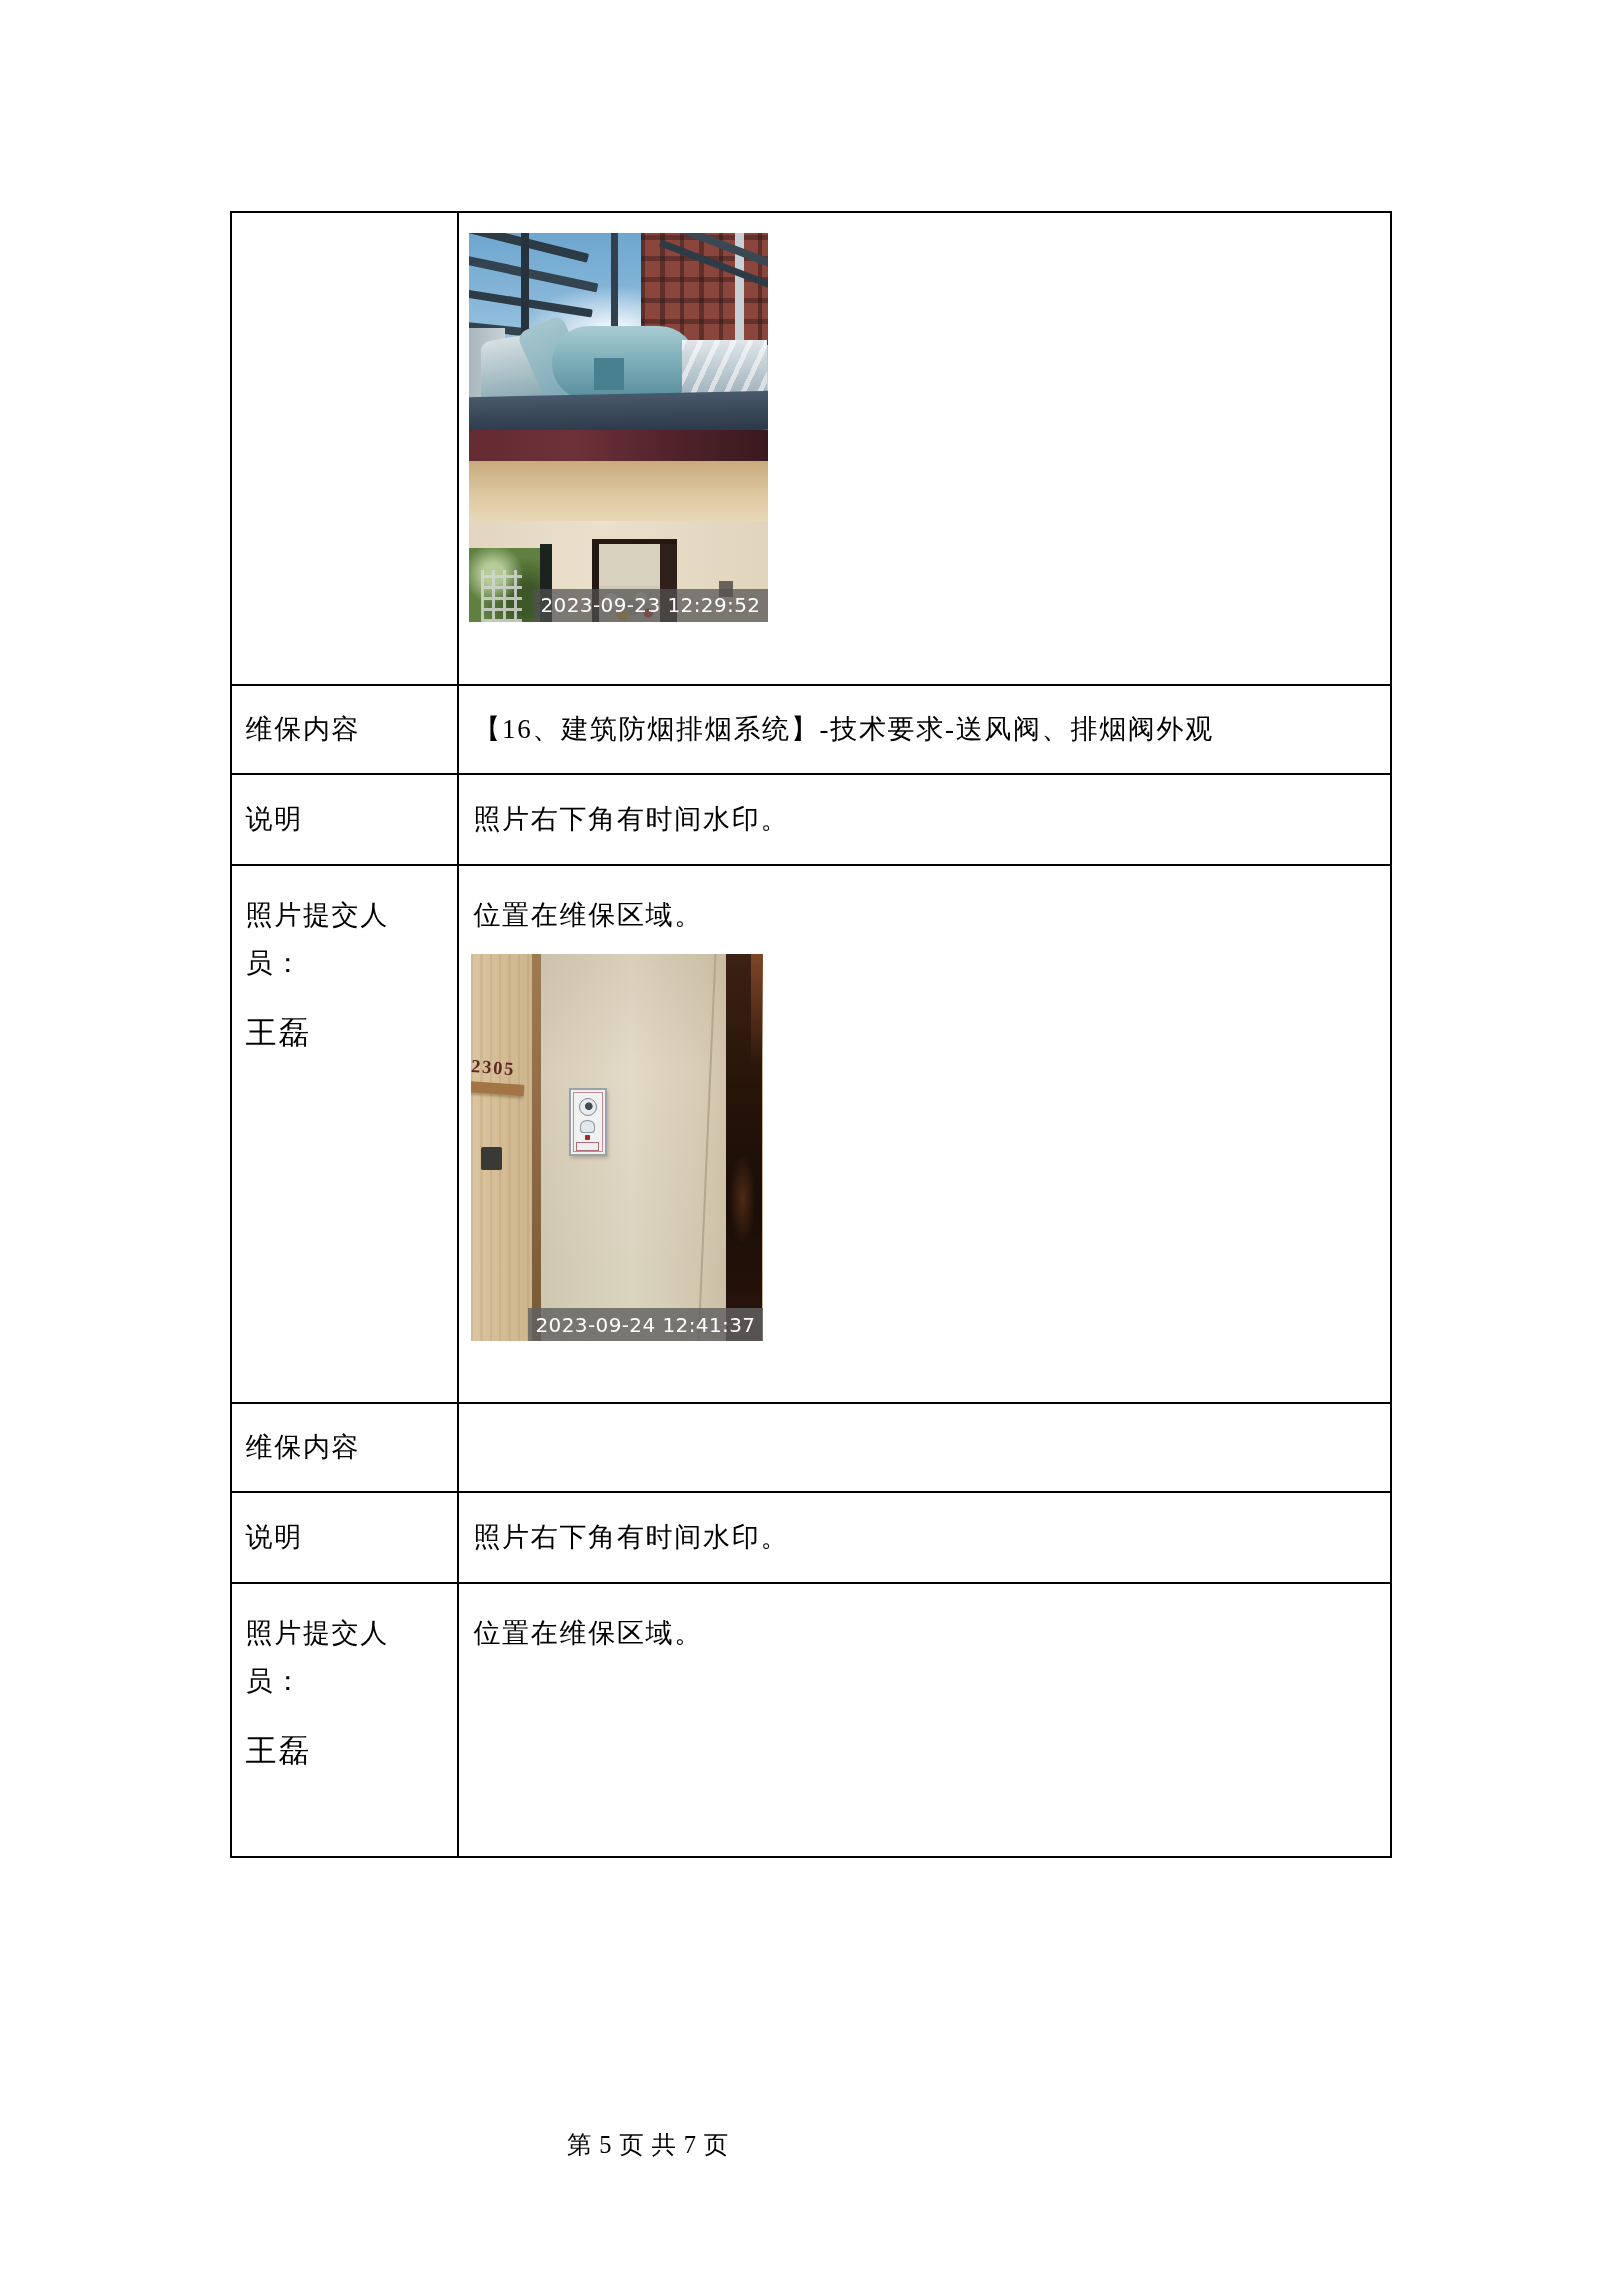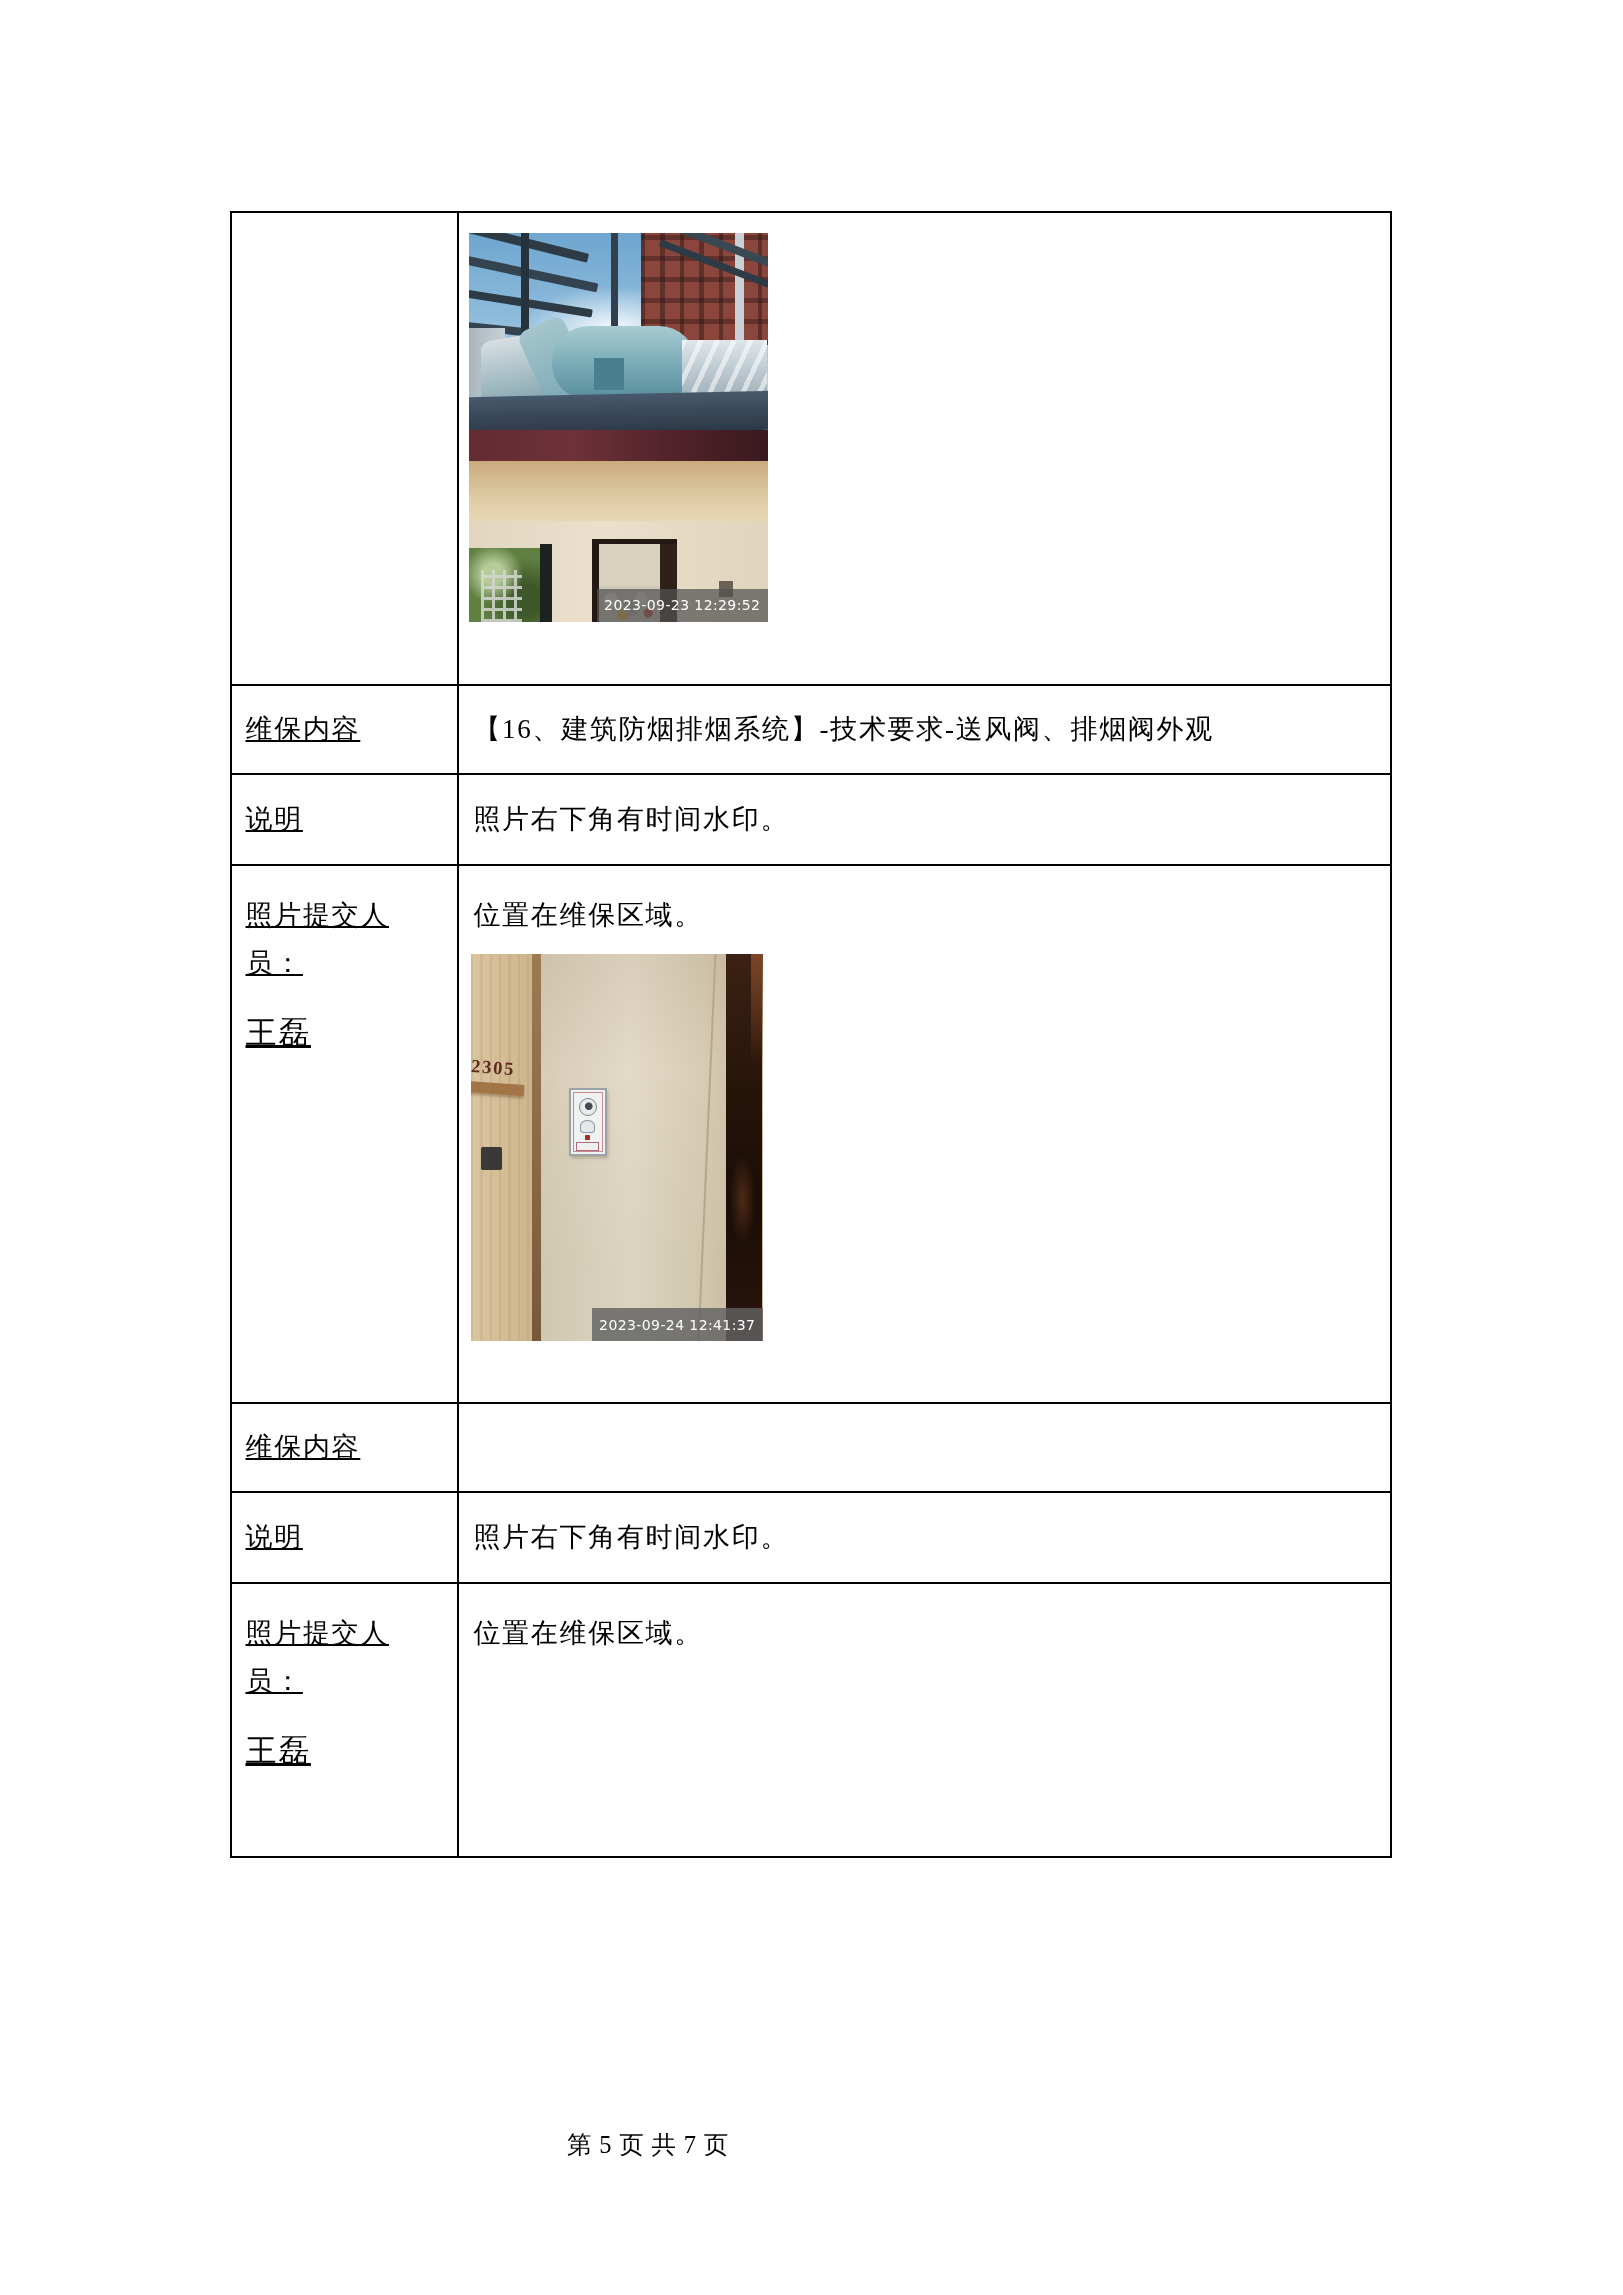--- a/index.html
+++ b/index.html
@@ -9,21 +9,21 @@
   }
   
   .tbl {
     position:absolute; left:230px; top:211px; width:1162px;
     border:2.5px solid #000; box-sizing:border-box; background:#fff;
   }
   .row { display:flex; box-sizing:border-box; border-top:2.5px solid #000; }
   .row.first { border-top:none; }
   .cl {
     width:227px; flex:0 0 227px; box-sizing:border-box;
-    border-right:2.5px solid #000; padding-left:13.5px; text-decoration:underline;
+    border-right:2.5px solid #000; padding-left:13.5px; 
   }
   .cr { flex:1 1 auto; box-sizing:border-box; padding-left:14.4px; padding-right:17px; position:relative; }
   .h-photo1 { height:471px; }
   .h-small  { height:89px; }
   .h-small2 { height:91px; }
   .h-photo2 { height:538px; }
   .h-last   { height:274px; }
   .vcenter { display:flex; align-items:center; }
   .cn { font-size:27px; letter-spacing:1.7px; line-height:1.35; }
   .top-pad { padding-top:25px; }
@@ -32,21 +32,21 @@
   
   .footer {
     position:absolute; left:0; top:2128px; width:1296px; text-align:center;
     font-size:24.5px; letter-spacing:0.8px;
   }
   
   .photo { position:absolute; overflow:hidden; }
   .photo * { position:absolute; }
   .ts-bar {
     right:0; bottom:0; height:33px; padding:0 7.6px; display:flex; align-items:center;
-    background:rgba(82,82,82,0.72); color:#fff; font-size:14px;
+    background:rgba(82,82,82,0.72); color:#fff; font-size:20px;
     font-family:"DejaVu Sans", sans-serif; letter-spacing:0.4px; white-space:nowrap;
   }
   
   .p1 { left:10px; top:19.5px; width:299px; height:389px; background:#e6dcc8; }
   .p1 .sky { left:0; top:0; width:299px; height:211px;
     background:linear-gradient(180deg,#6ea6cf 0%,#8cbadb 38%,#bcd5e8 75%,#dfeaf2 100%); }
   .p1 .cloud { left:47px; top:51px; width:195px; height:93px;
     background:radial-gradient(ellipse at 50% 50%, rgba(255,255,255,0.95) 0%, rgba(255,255,255,0) 68%); }
   .p1 .building { right:0; top:0; width:127px; height:112px; background:#8a453c;
     background-image:

